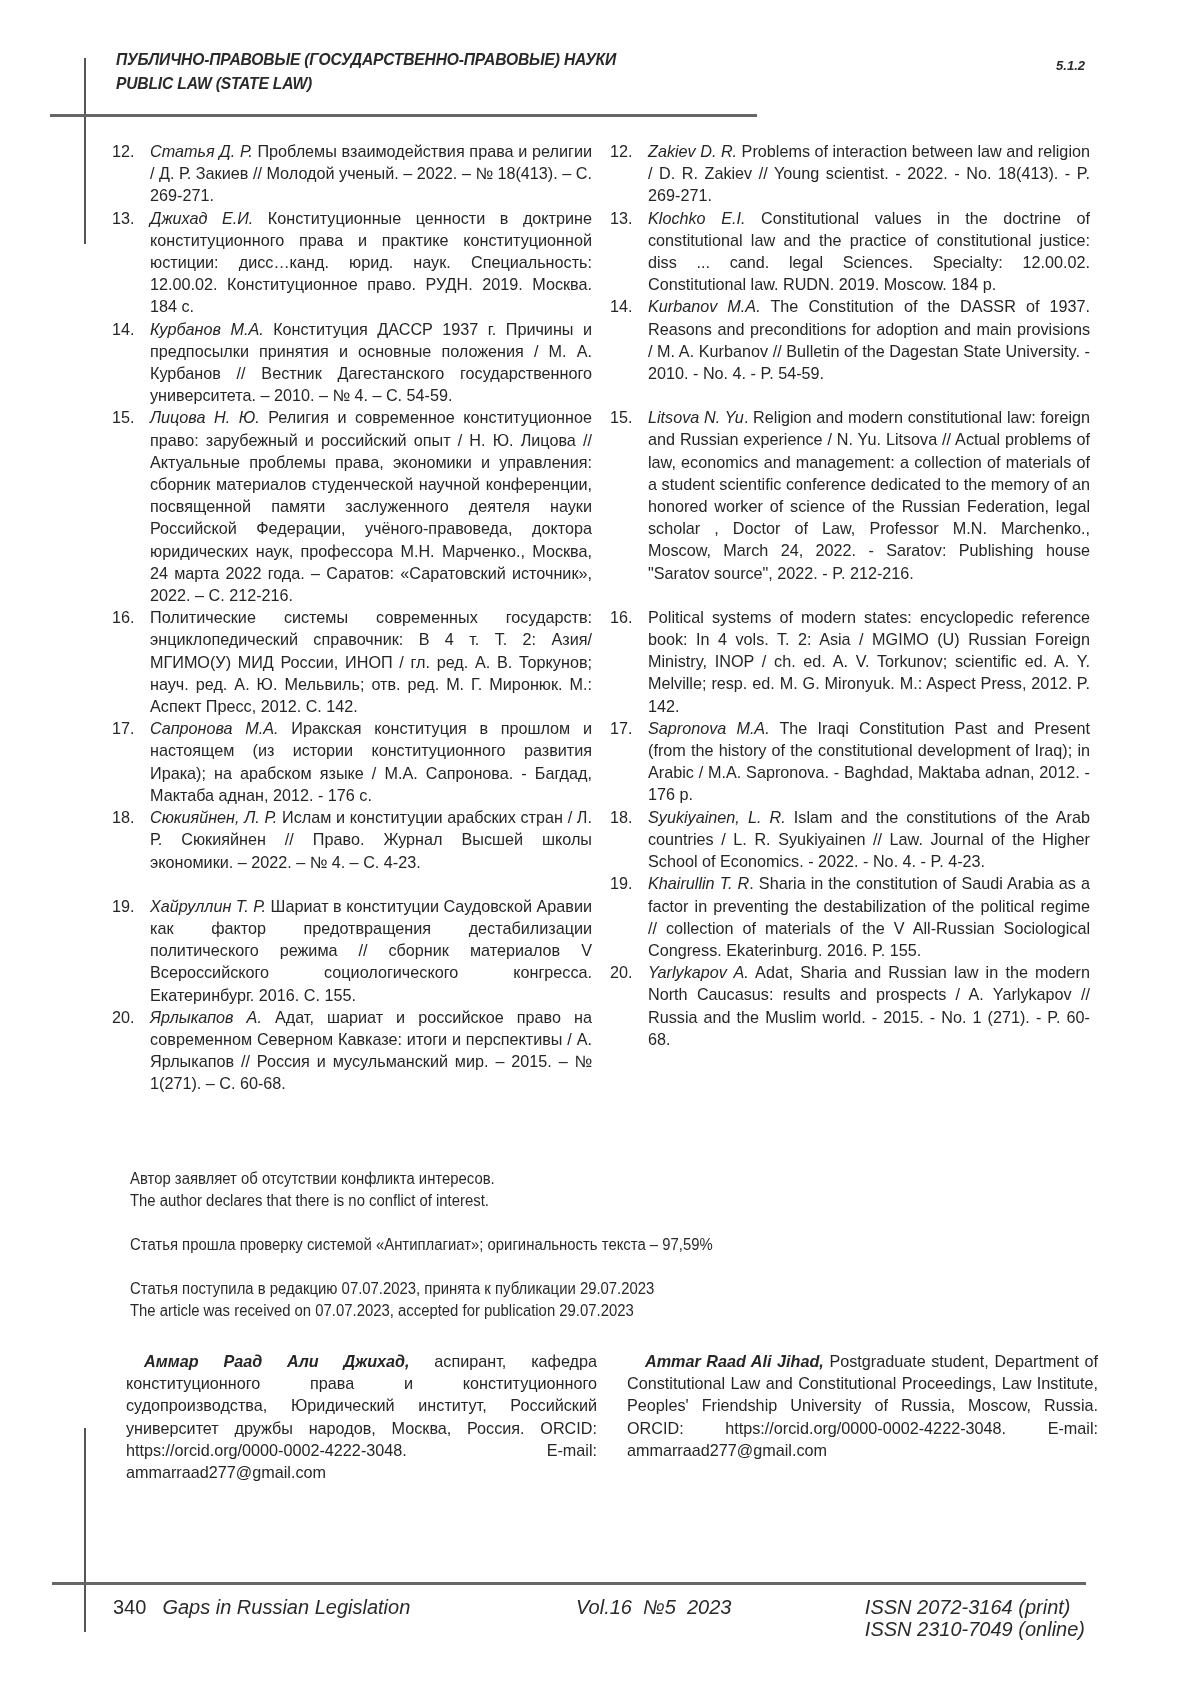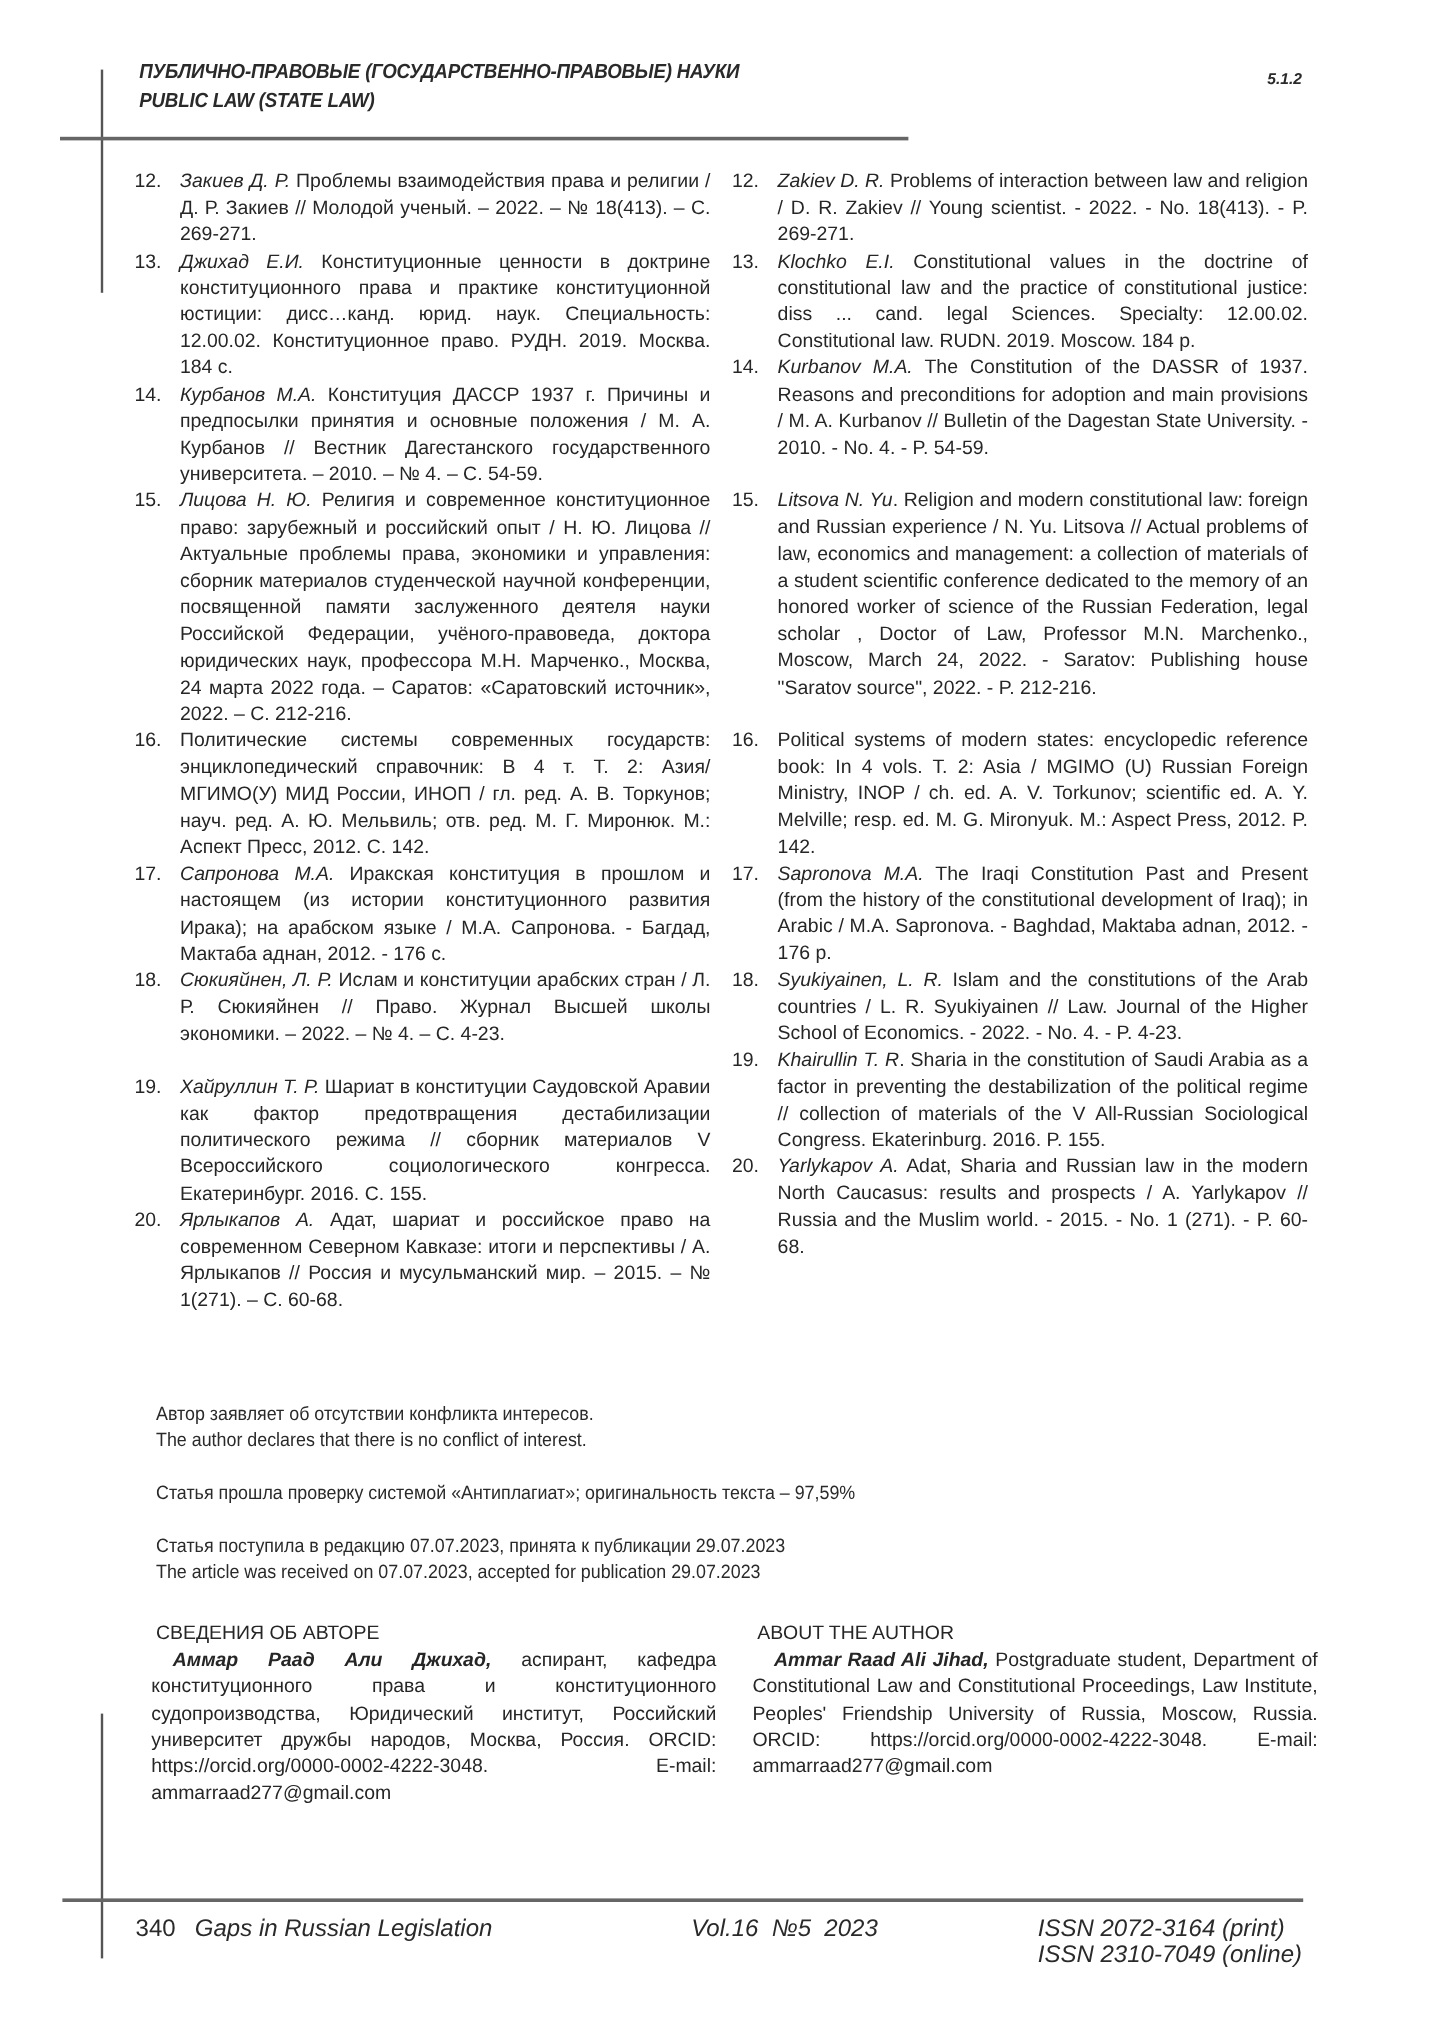--- a/index.html
+++ b/index.html
@@ -76,21 +76,21 @@
 
   <div class="header-title">
     <div>ПУБЛИЧНО-ПРАВОВЫЕ (ГОСУДАРСТВЕННО-ПРАВОВЫЕ) НАУКИ</div>
     <div>PUBLIC LAW (STATE LAW)</div>
   </div>
   <div class="header-code">5.1.2</div>
 
   <div class="refs ru">
     <div class="ref">
         <span class="num">12.</span>
-        <span class="body"><span class="author">Закиев Д. Р.</span><span> Проблемы взаимодействия права и религии / Д. Р. Закиев // Молодой ученый. – 2022. – № 18(413). – С. 269-271.</span></span>
+        <span class="body"><span class="author">Статья Д. Р.</span><span> Проблемы взаимодействия права и религии / Д. Р. Закиев // Молодой ученый. – 2022. – № 18(413). – С. 269-271.</span></span>
       </div>
     <div class="ref">
         <span class="num">13.</span>
         <span class="body"><span class="author">Джихад Е.И.</span><span> Конституционные ценности в доктрине конституционного права и практике конституционной юстиции: дисс…канд. юрид. наук. Специальность: 12.00.02. Конституционное право. РУДН. 2019. Москва. 184 с.</span></span>
       </div>
     <div class="ref">
         <span class="num">14.</span>
         <span class="body"><span class="author">Курбанов М.А.</span><span> Конституция ДАССР 1937 г. Причины и предпосылки принятия и основные положения / М. А. Курбанов // Вестник Дагестанского государственного университета. – 2010. – № 4. – С. 54-59.</span></span>
       </div>
     <div class="ref">
@@ -169,25 +169,23 @@
     <div class="block">
       <div>Статья прошла проверку системой «Антиплагиат»; оригинальность текста – 97,59%</div>
     </div>
     <div class="block">
       <div>Статья поступила в редакцию 07.07.2023, принята к публикации 29.07.2023</div>
       <div>The article was received on 07.07.2023, accepted for publication 29.07.2023</div>
     </div>
   </div>
 
   <div class="author-info ru">
-    <div class="head">СВЕДЕНИЯ ОБ АВТОРЕ</div>
     <div class="text"><span class="name">Аммар Раад Али Джихад,</span><span> аспирант, кафедра конституционного права и конституционного судопроизводства, Юридический институт, Российский университет дружбы народов, Москва, Россия. ORCID: https://orcid.org/0000-0002-4222-3048. E-mail: ammarraad277@gmail.com</span></div>
   </div>
   <div class="author-info en">
-    <div class="head">ABOUT THE AUTHOR</div>
     <div class="text"><span class="name">Ammar Raad Ali Jihad,</span><span> Postgraduate student, Department of Constitutional Law and Constitutional Proceedings, Law Institute, Peoples' Friendship University of Russia, Moscow, Russia. ORCID: https://orcid.org/0000-0002-4222-3048. E-mail: ammarraad277@gmail.com</span></div>
   </div>
 
   <div class="footer left">
     <span class="pg">340</span><span>Gaps in Russian Legislation</span>
   </div>
   <div class="footer mid" style="white-space:pre;">Vol.16  №5  2023</div>
   <div class="footer right">
     <div>ISSN 2072-3164 (print)</div>
     <div>ISSN 2310-7049 (online)</div>

